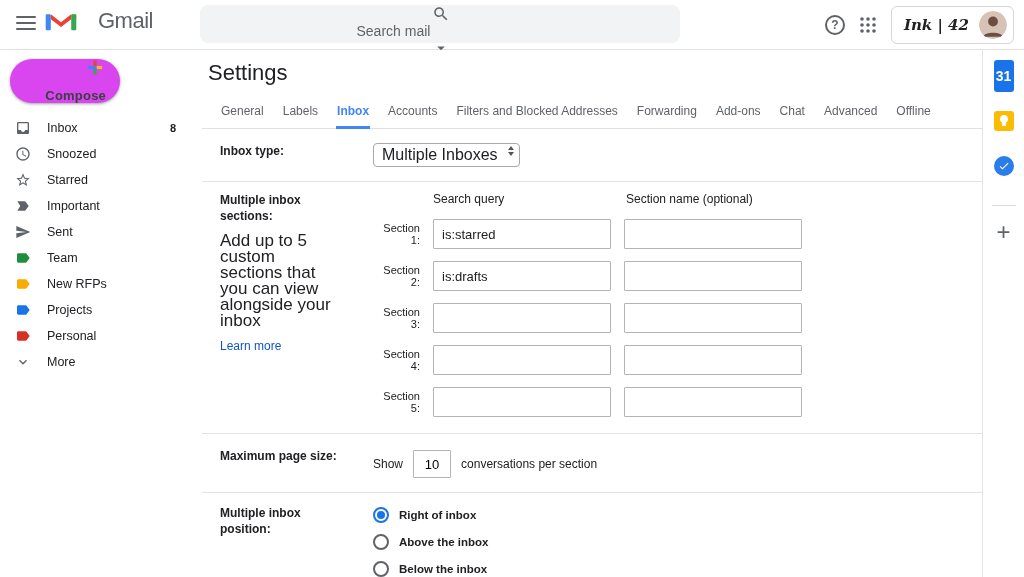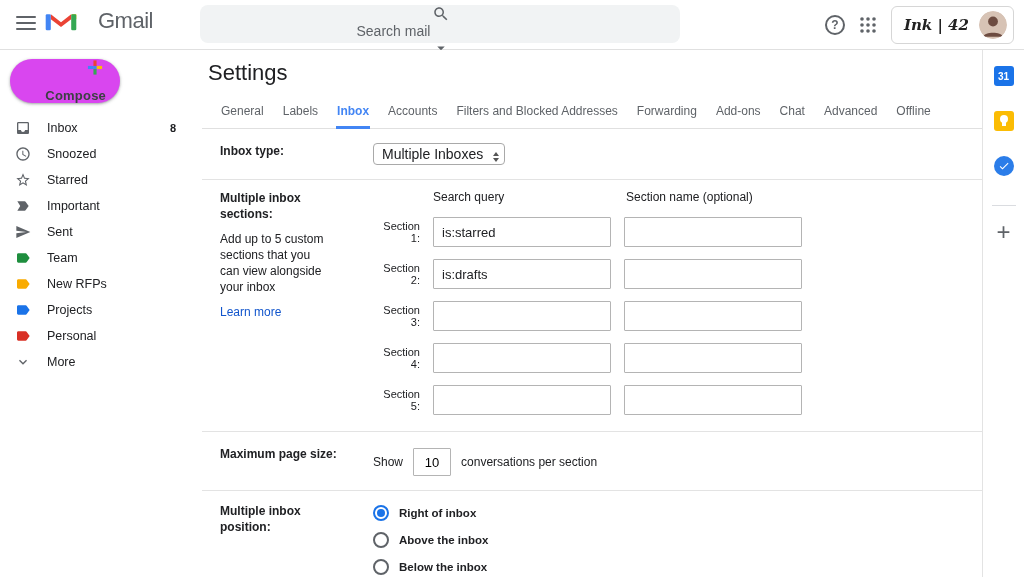--- a/index.html
+++ b/index.html
@@ -39,24 +39,24 @@
   .main { position:absolute; left:202px; right:42px; top:50px; bottom:0; overflow:hidden; background:#fff; }
   .page-title { font-size:22px; font-weight:400; color:#202124; margin:10px 0 13px 6px; }
   .tabs { display:flex; gap:17px; padding-left:18px; border-bottom:1px solid #e0e0e0; }
   .tab { font-size:12px; color:#5f6368; padding:5px 1px 8px; border-bottom:3px solid transparent; margin-bottom:-1px; cursor:pointer; text-decoration:none; white-space:nowrap; }
   .tab.active { color:#4285f4; font-weight:bold; border-bottom-color:#4285f4; }
 
   .row { display:flex; border-bottom:1px solid #e3e3e3; padding:14px 0 14px 18px; }
   .row-label { width:153px; flex:none; font-size:12px; font-weight:bold; color:#202124; line-height:16px; padding-right:28px; }
   .row-control { flex:1; position:relative; }
 
-  .desc { display:block; font-weight:normal; font-size:12px; color:#202124; margin-top:9px; width:112px; line-height:16px; }
+  .desc { display:block; font-weight:normal; font-size:17px; color:#202124; margin-top:9px; width:112px; line-height:16px; }
   .learn-more { display:inline-block; font-weight:normal; font-size:12px; color:#1155cc; margin-top:9px; cursor:pointer; text-decoration:none; }
 
-  .select { display:inline-flex; align-items:flex-end; border:1px solid #a9a9a9; border-radius:4px; padding:2px 5px 2px 8px; font-size:14px; color:#202124; cursor:pointer; background:#fff; }
+  .select { display:inline-flex; align-items:flex-start; border:1px solid #a9a9a9; border-radius:4px; padding:2px 5px 2px 8px; font-size:16px; color:#202124; cursor:pointer; background:#fff; }
   .sel-arrows { display:inline-flex; flex-direction:column; gap:2px; margin-left:10px; }
   .sel-arrows i { width:0; height:0; border-left:3.5px solid transparent; border-right:3.5px solid transparent; }
   .sel-arrows .up { border-bottom:4px solid #555; }
   .sel-arrows .down { border-top:4px solid #555; }
 
   .grid-headers { position:relative; height:15px; font-size:12px; color:#202124; }
   .grid-headers .h1 { position:absolute; left:60px; }
   .grid-headers .h2 { position:absolute; left:253px; }
   .sec-row { display:flex; align-items:center; margin-top:12px; }
   .sec-label { width:47px; text-align:right; font-size:11px; color:#202124; flex:none; }
@@ -68,21 +68,21 @@
   .radio-group { display:flex; flex-direction:column; gap:11px; padding-top:2px; }
   .radio-row { display:flex; align-items:center; cursor:pointer; }
   .radio { position:relative; width:16px; height:16px; border:2px solid #5f6368; border-radius:50%; flex:none; }
   .radio.checked { border-color:#1a73e8; }
   .radio.checked::after { content:""; position:absolute; inset:2px; background:#1a73e8; border-radius:50%; }
   .radio-label { margin-left:10px; font-size:11.5px; font-weight:bold; color:#202124; }
 
   
   .rail { position:absolute; right:0; top:50px; width:42px; bottom:0; border-left:1px solid #e3e3e3; background:#fff; display:flex; flex-direction:column; align-items:center; padding-top:16px; }
   .rail-icon { width:20px; height:20px; margin-bottom:25px; cursor:pointer; display:flex; align-items:center; justify-content:center; }
-  .cal-box { width:20px; height:20px; background:#1a73e8; border-radius:3px; color:#fff; font-size:10px; font-weight:bold; display:flex; align-items:center; justify-content:center; }
+  .cal-box { width:20px; height:32px; background:#1a73e8; border-radius:3px; color:#fff; font-size:14px; font-weight:bold; display:flex; align-items:center; justify-content:center; }
   .keep-box { width:20px; height:20px; background:#fbbc04; border-radius:3px; position:relative; }
   .keep-box::after { content:""; position:absolute; left:6px; top:4px; width:8px; height:8px; background:#fff; border-radius:50%; }
   .keep-box::before { content:""; position:absolute; left:8px; top:11px; width:4px; height:4px; background:#fff; }
   .tasks-box { width:20px; height:20px; background:#2b7de9; border-radius:50%; display:flex; align-items:center; justify-content:center; }
   .rail-sep { width:24px; height:1px; background:#dadce0; margin:4px 0 16px; }
   .rail-plus { font-size:24px; font-weight:300; color:#5f6368; cursor:pointer; line-height:20px; }
 </style>
 </head>
 <body>
 

